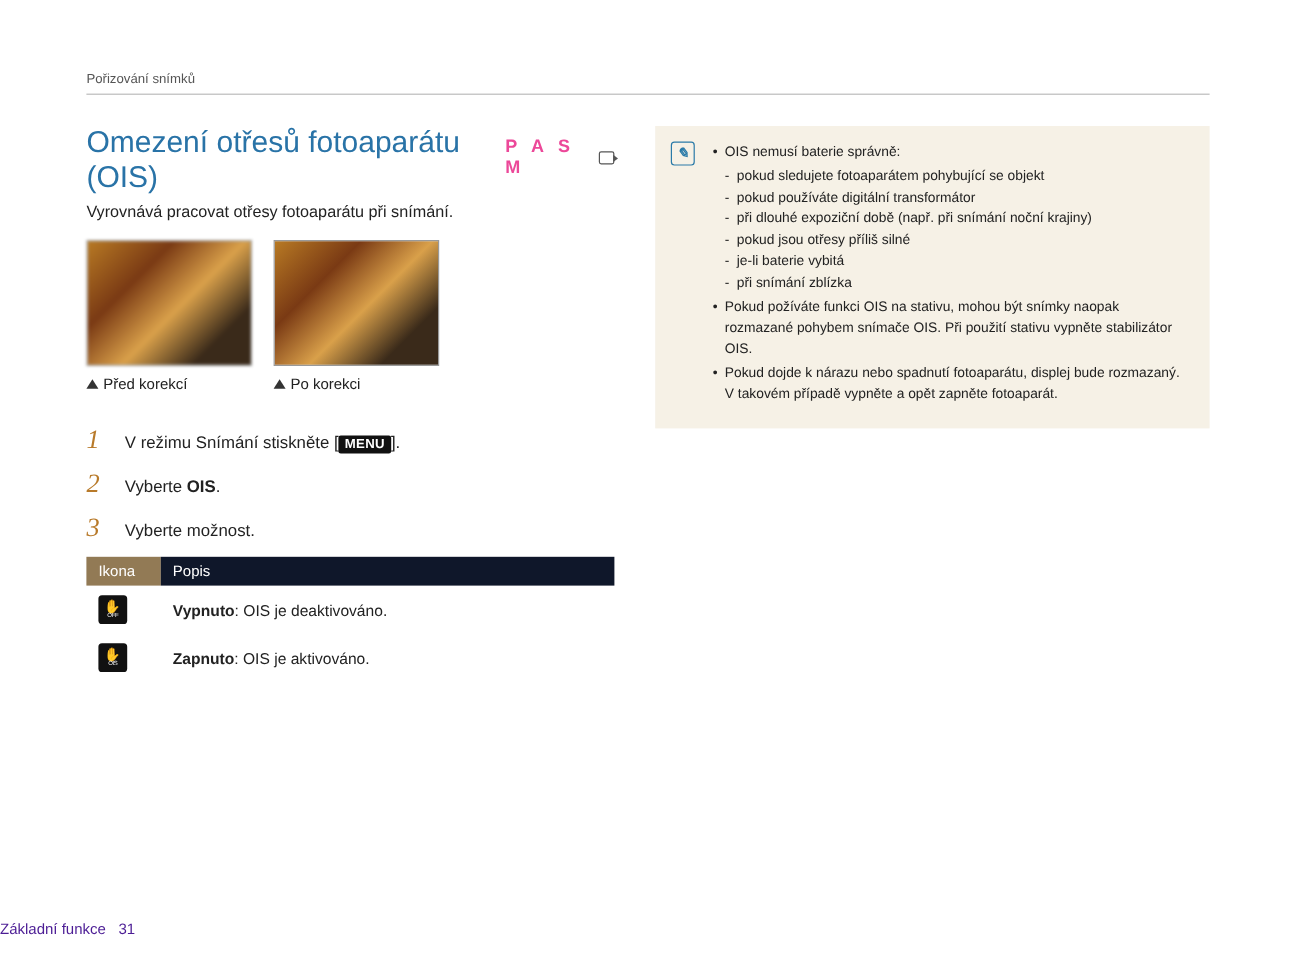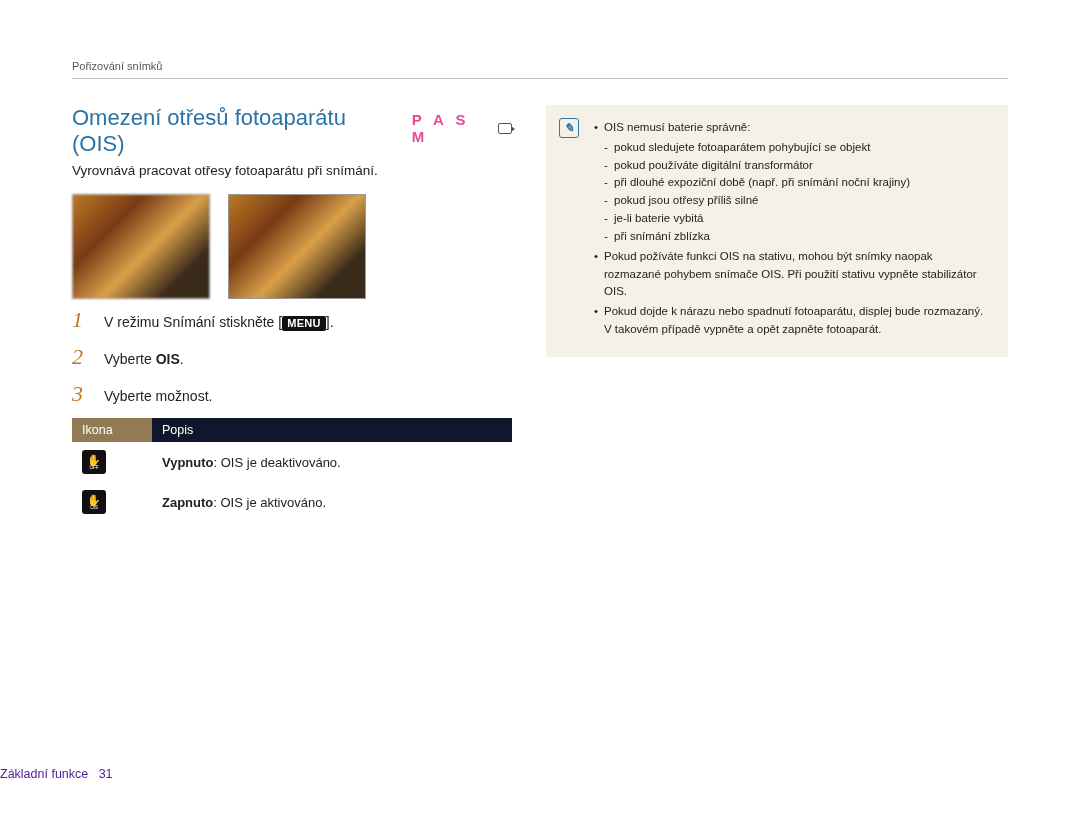--- a/index.html
+++ b/index.html
@@ -27,21 +27,21 @@
   .left { flex: 0 0 440px; }
   .right { flex: 1; }
   .heading-row {
     display: flex;
     align-items: baseline;
     gap: 14px;
     margin-bottom: 6px;
   }
   .heading {
     color: #2973a7;
-    font-size: 22px;
+    font-size: 25px;
     font-weight: 400;
   }
   .mode-icons {
     display: flex;
     gap: 6px;
     align-items: center;
     color: #ec4899;
     font-weight: 700;
     font-size: 15px;
     letter-spacing: 4px;
@@ -134,21 +134,21 @@
   }
   table.opts th {
     background: #0f172a;
     color: #fff;
     font-weight: 400;
     text-align: left;
     padding: 5px 10px;
     font-size: 12.5px;
   }
   table.opts th.ikona {
-    width: 80px;
+    width: 62px;
     background: #927a55;
   }
   table.opts td {
     padding: 8px 10px;
     vertical-align: middle;
   }
   .hand-icon {
     background: #111;
     color: #fff;
     width: 24px; height: 24px;
@@ -229,20 +229,30 @@
         <span>P A S M</span>
         <span class="video"></span>
       </span>
     </div>
 
     <div class="subheading">Vyrovnává pracovat otřesy fotoaparátu při snímání.</div>
 
     <div class="images-row">
       <div class="img-box blurry"></div>
       <div class="img-box"></div>
+    </div>
+    <div class="captions-row">
+      <div class="caption">
+        <span class="tri-up"></span>
+        <span>Před korekcí</span>
+      </div>
+      <div class="caption">
+        <span class="tri-up"></span>
+        <span>Po korekci</span>
+      </div>
     </div>
 
     <ol class="steps">
       <li>
         <span class="step-num">1</span>
         <span>
           <span>V režimu Snímání stiskněte [</span><span class="menu-chip">MENU</span><span>].</span>
         </span>
       </li>
       <li>

